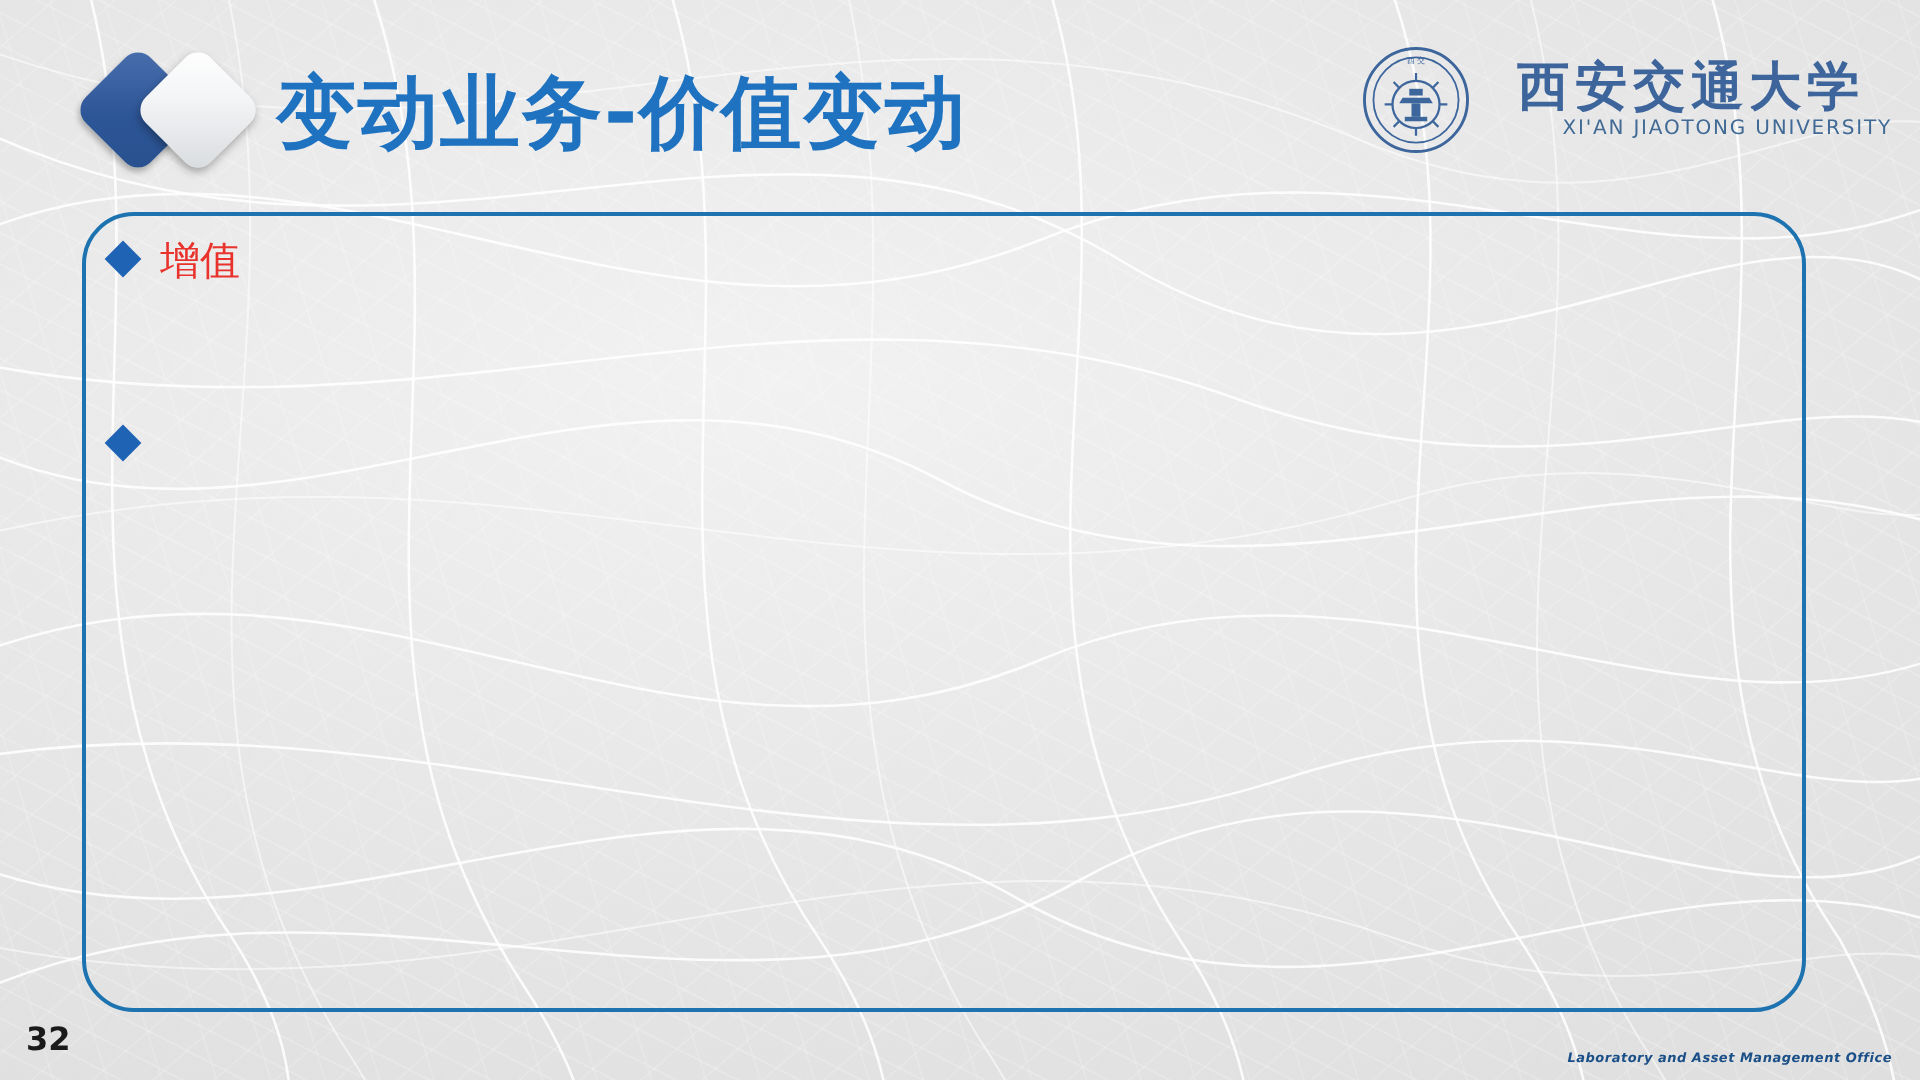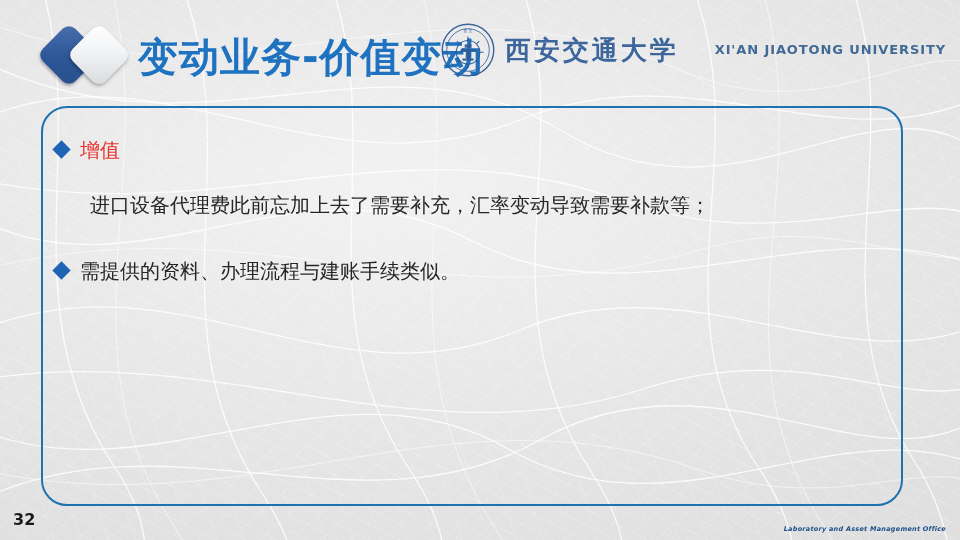--- a/index.html
+++ b/index.html
@@ -76,53 +76,53 @@
   
   .uni-logo {
     position: absolute;
     right: 14px; top: 22px;
     display: flex;
     align-items: center;
     gap: 9px;
     opacity: .92;
   }
   .uni-seal { width: 56px; height: 56px; flex: 0 0 auto; }
-  .uni-words { display: flex; flex-direction: row; align-items: center; }
+  .uni-words { display: flex; flex-direction: column; align-items: center; }
   .uni-cn {
     font-family: "DejaVu Serif", "Liberation Serif", serif;
     font-size: 26px;
     font-weight: bold;
     letter-spacing: 3px;
     color: #2f5b96;
     line-height: 30px;
     white-space: nowrap;
   }
   .uni-en {
-    font-size: 13px;
-    font-weight: bold;
+    font-size: 10px;
+    font-weight: normal;
     letter-spacing: .9px;
     color: #33608f;
     line-height: 12px;
     white-space: nowrap;
     margin-left: 36px;
   }
 
   
   .content-box {
     position: absolute;
     left: 41px; top: 106px;
     width: 862px; height: 400px;
     border: 2px solid #1d72b0;
     border-radius: 26px;
     box-sizing: border-box;
   }
 
   .body-list {
     position: absolute;
-    left: 55px; top: 136px;
+    left: 55px; top: 116px;
     width: 840px;
     text-align: right;
   }
   .row { display: flex; align-items: flex-start; }
   .row.sub { padding-left: 35px; }
 
   .bullet {
     flex: 0 0 auto;
     width: 13px; height: 13px;
     margin-top: 7px;
@@ -258,35 +258,31 @@
     <div class="row">
       <span class="bullet"></span>
       <span class="lvl1-text">增值</span>
     </div>
 
     <div class="gap-a"></div>
 
 
     <div class="gap-b"></div>
 
-    <div class="row sub">
-      <span class="sub-text">进口设备代理费此前忘加上去了需要补充，汇率变动导致需要补款等；</span>
-    </div>
 
     <div class="gap-c"></div>
 
 
     <div class="gap-d"></div>
 
 
     <div class="gap-e"></div>
 
     <div class="row">
       <span class="bullet"></span>
-      <span class="lvl1-text plain">需提供的资料、办理流程与建账手续类似。</span>
     </div>
 
   </div>
 
   <div class="page-num">32</div>
 
   <div class="footer-brand">
     <div class="footer-en">Laboratory and Asset Management Office</div>
   </div>
 

